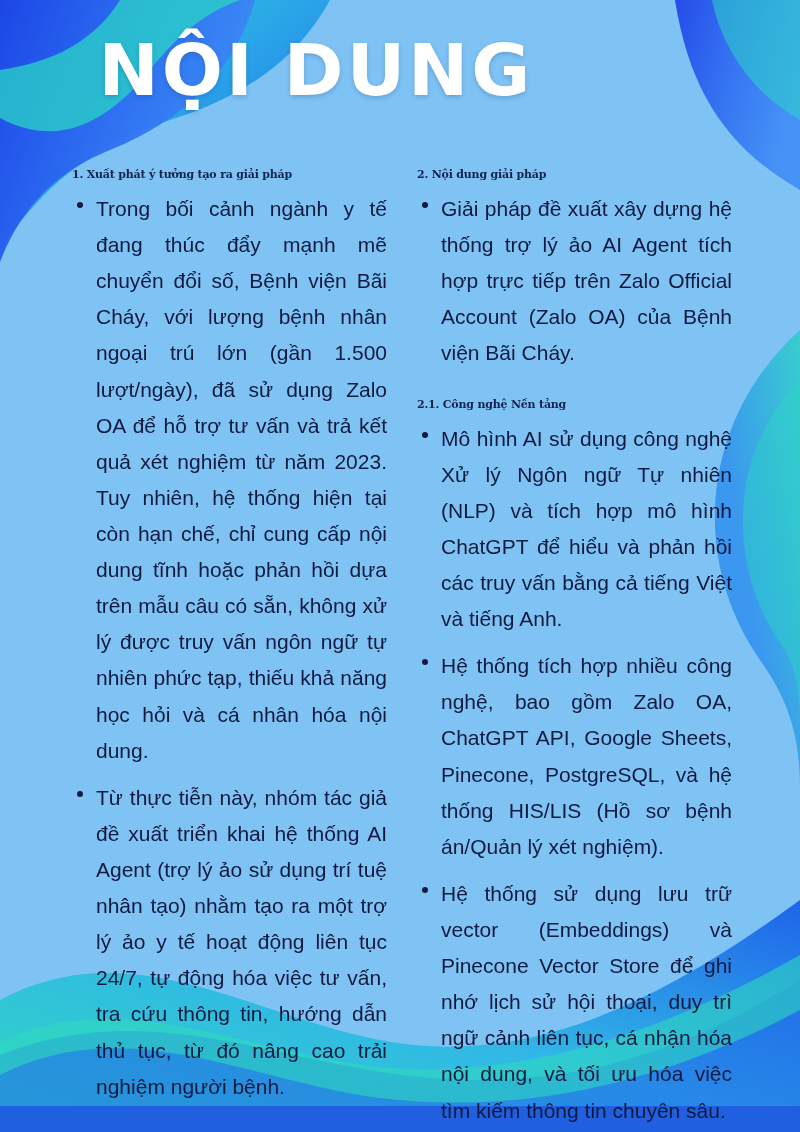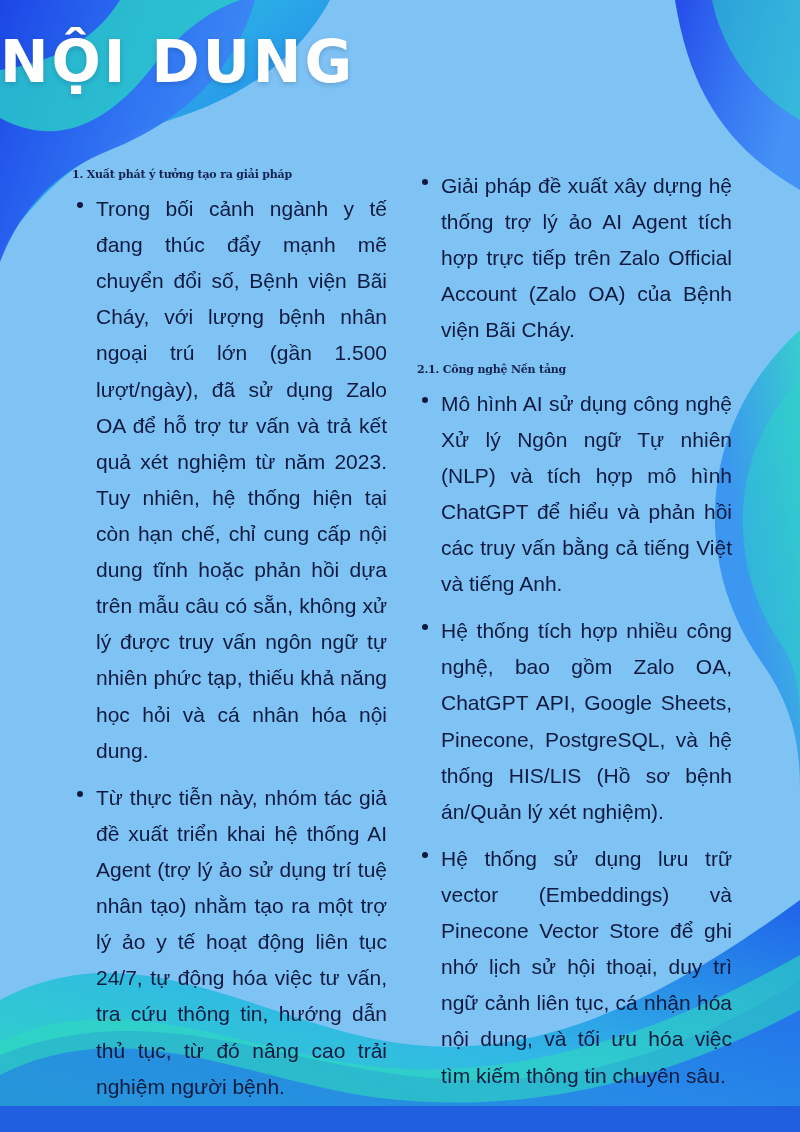--- a/index.html
+++ b/index.html
@@ -24,23 +24,24 @@
     position: absolute;
     top: 0; left: 0;
     width: 800px;
     height: 1132px;
   }
   .title {
     position: absolute;
     top: 28px;
     left: 0;
     width: 632px;
+    text-align: center;
     font-family: "DejaVu Sans", sans-serif;
     font-weight: bold;
-    font-size: 58px;
+    font-size: 72px;
     letter-spacing: 3px;
     color: #ffffff;
     text-shadow: 0 2px 5px rgba(20,60,120,0.25);
   }
   .columns {
     position: absolute;
     top: 168px;
     left: 72px;
     width: 660px;
     display: flex;
@@ -51,21 +52,21 @@
   }
   .h2 {
     font-family: "DejaVu Serif", serif;
     font-weight: bold;
     font-size: 11px;
     color: #15224d;
     margin: 0 0 10px 0;
     letter-spacing: -0.2px;
   }
   .h2.spaced {
-    margin-top: 14px;
+    margin-top: 26px;
   }
   ul.bullets {
     list-style: none;
     margin: 0;
     padding: 0;
   }
   ul.bullets > li {
     position: relative;
     padding-left: 24px;
     margin-bottom: 11px;
@@ -145,20 +146,21 @@
 
     <div class="col">
       <h2 class="h2">1. Xuất phát ý tưởng tạo ra giải pháp</h2>
       <ul class="bullets">
         <li>Trong bối cảnh ngành y tế đang thúc đẩy mạnh mẽ chuyển đổi số, Bệnh viện Bãi Cháy, với lượng bệnh nhân ngoại trú lớn (gần 1.500 lượt/ngày), đã sử dụng Zalo OA để hỗ trợ tư vấn và trả kết quả xét nghiệm từ năm 2023. Tuy nhiên, hệ thống hiện tại còn hạn chế, chỉ cung cấp nội dung tĩnh hoặc phản hồi dựa trên mẫu câu có sẵn, không xử lý được truy vấn ngôn ngữ tự nhiên phức tạp, thiếu khả năng học hỏi và cá nhân hóa nội dung.</li>
         <li>Từ thực tiễn này, nhóm tác giả đề xuất triển khai hệ thống AI Agent (trợ lý ảo sử dụng trí tuệ nhân tạo) nhằm tạo ra một trợ lý ảo y tế hoạt động liên tục 24/7, tự động hóa việc tư vấn, tra cứu thông tin, hướng dẫn thủ tục, từ đó nâng cao trải nghiệm người bệnh.</li>
       </ul>
     </div>
 
     <div class="col">
+      <h2 class="h2">2. Nội dung giải pháp</h2>
       <ul class="bullets">
         <li>Giải pháp đề xuất xây dựng hệ thống trợ lý ảo AI Agent tích hợp trực tiếp trên Zalo Official Account (Zalo OA) của Bệnh viện Bãi Cháy.</li>
       </ul>
       <h2 class="h2 spaced">2.1. Công nghệ Nền tảng</h2>
       <ul class="bullets">
         <li>Mô hình AI sử dụng công nghệ Xử lý Ngôn ngữ Tự nhiên (NLP) và tích hợp mô hình ChatGPT để hiểu và phản hồi các truy vấn bằng cả tiếng Việt và tiếng Anh.</li>
         <li>Hệ thống tích hợp nhiều công nghệ, bao gồm Zalo OA, ChatGPT API, Google Sheets, Pinecone, PostgreSQL, và hệ thống HIS/LIS (Hồ sơ bệnh án/Quản lý xét nghiệm).</li>
         <li>Hệ thống sử dụng lưu trữ vector (Embeddings) và Pinecone Vector Store để ghi nhớ lịch sử hội thoại, duy trì ngữ cảnh liên tục, cá nhận hóa nội dung, và tối ưu hóa việc tìm kiếm thông tin chuyên sâu.</li>
       </ul>
     </div>

